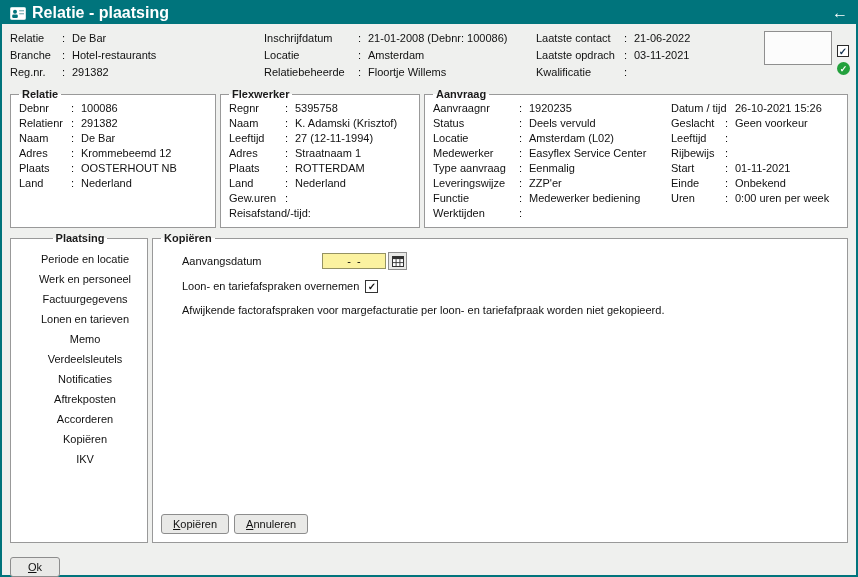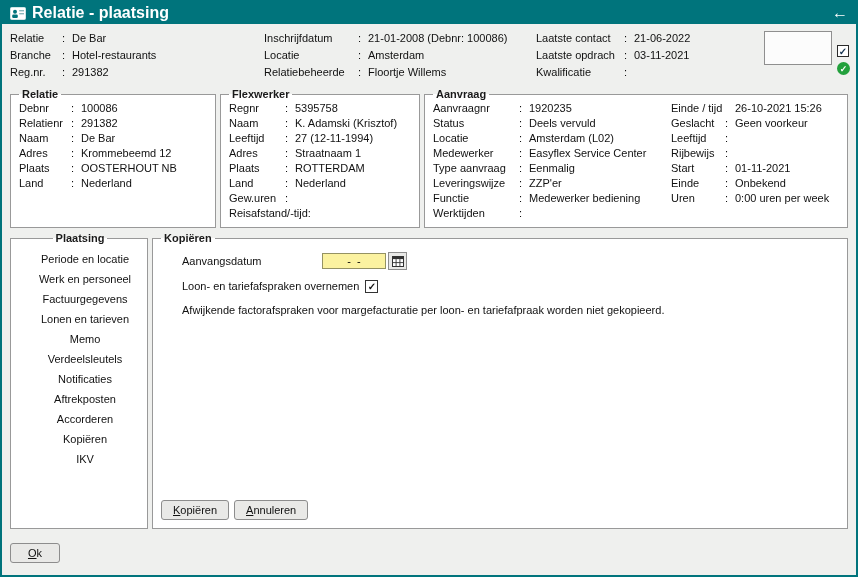--- a/index.html
+++ b/index.html
@@ -104,21 +104,21 @@
   }
   .note{margin-top:10px;white-space:nowrap;}
   .fs-buttons{margin-top:auto;display:flex;gap:5px;padding-bottom:5px;}
   .btn{
     background:var(--btnbg);border:1px solid var(--btnborder);border-radius:3px;
     padding:2px 11px;font-size:11px;font-family:inherit;color:#111;cursor:pointer;
     line-height:14px;
   }
   .key{text-decoration:underline;}
   
-  .footer{flex:none;height:46px;padding:14px 8px;}
+  .footer{flex:none;height:32px;padding:14px 8px;}
   .btn-ok{min-width:50px;}
 </style>
 </head>
 <body>
 
 <div class="window">
 
   <div class="titlebar">
     <span style="display:flex;">
       <svg width="16" height="13" viewBox="0 0 16 13">
@@ -313,21 +313,21 @@
             <span class="val">Medewerker bediening</span>
           </div>
           <div class="row">
             <span class="lbl">Werktijden</span>
             <span class="sep">:</span>
             <span class="val"></span>
           </div>
         </div>
         <div class="acol-right">
           <div class="row nocolon">
-            <span class="lbl">Einde / tijd</span>
+            <span class="lbl">Datum / tijd</span>
             <span class="val">26-10-2021 15:26</span>
           </div>
           <div class="row">
             <span class="lbl">Geslacht</span>
             <span class="sep">:</span>
             <span class="val">Geen voorkeur</span>
           </div>
           <div class="row">
             <span class="lbl">Leeftijd</span>
             <span class="sep">:</span>

